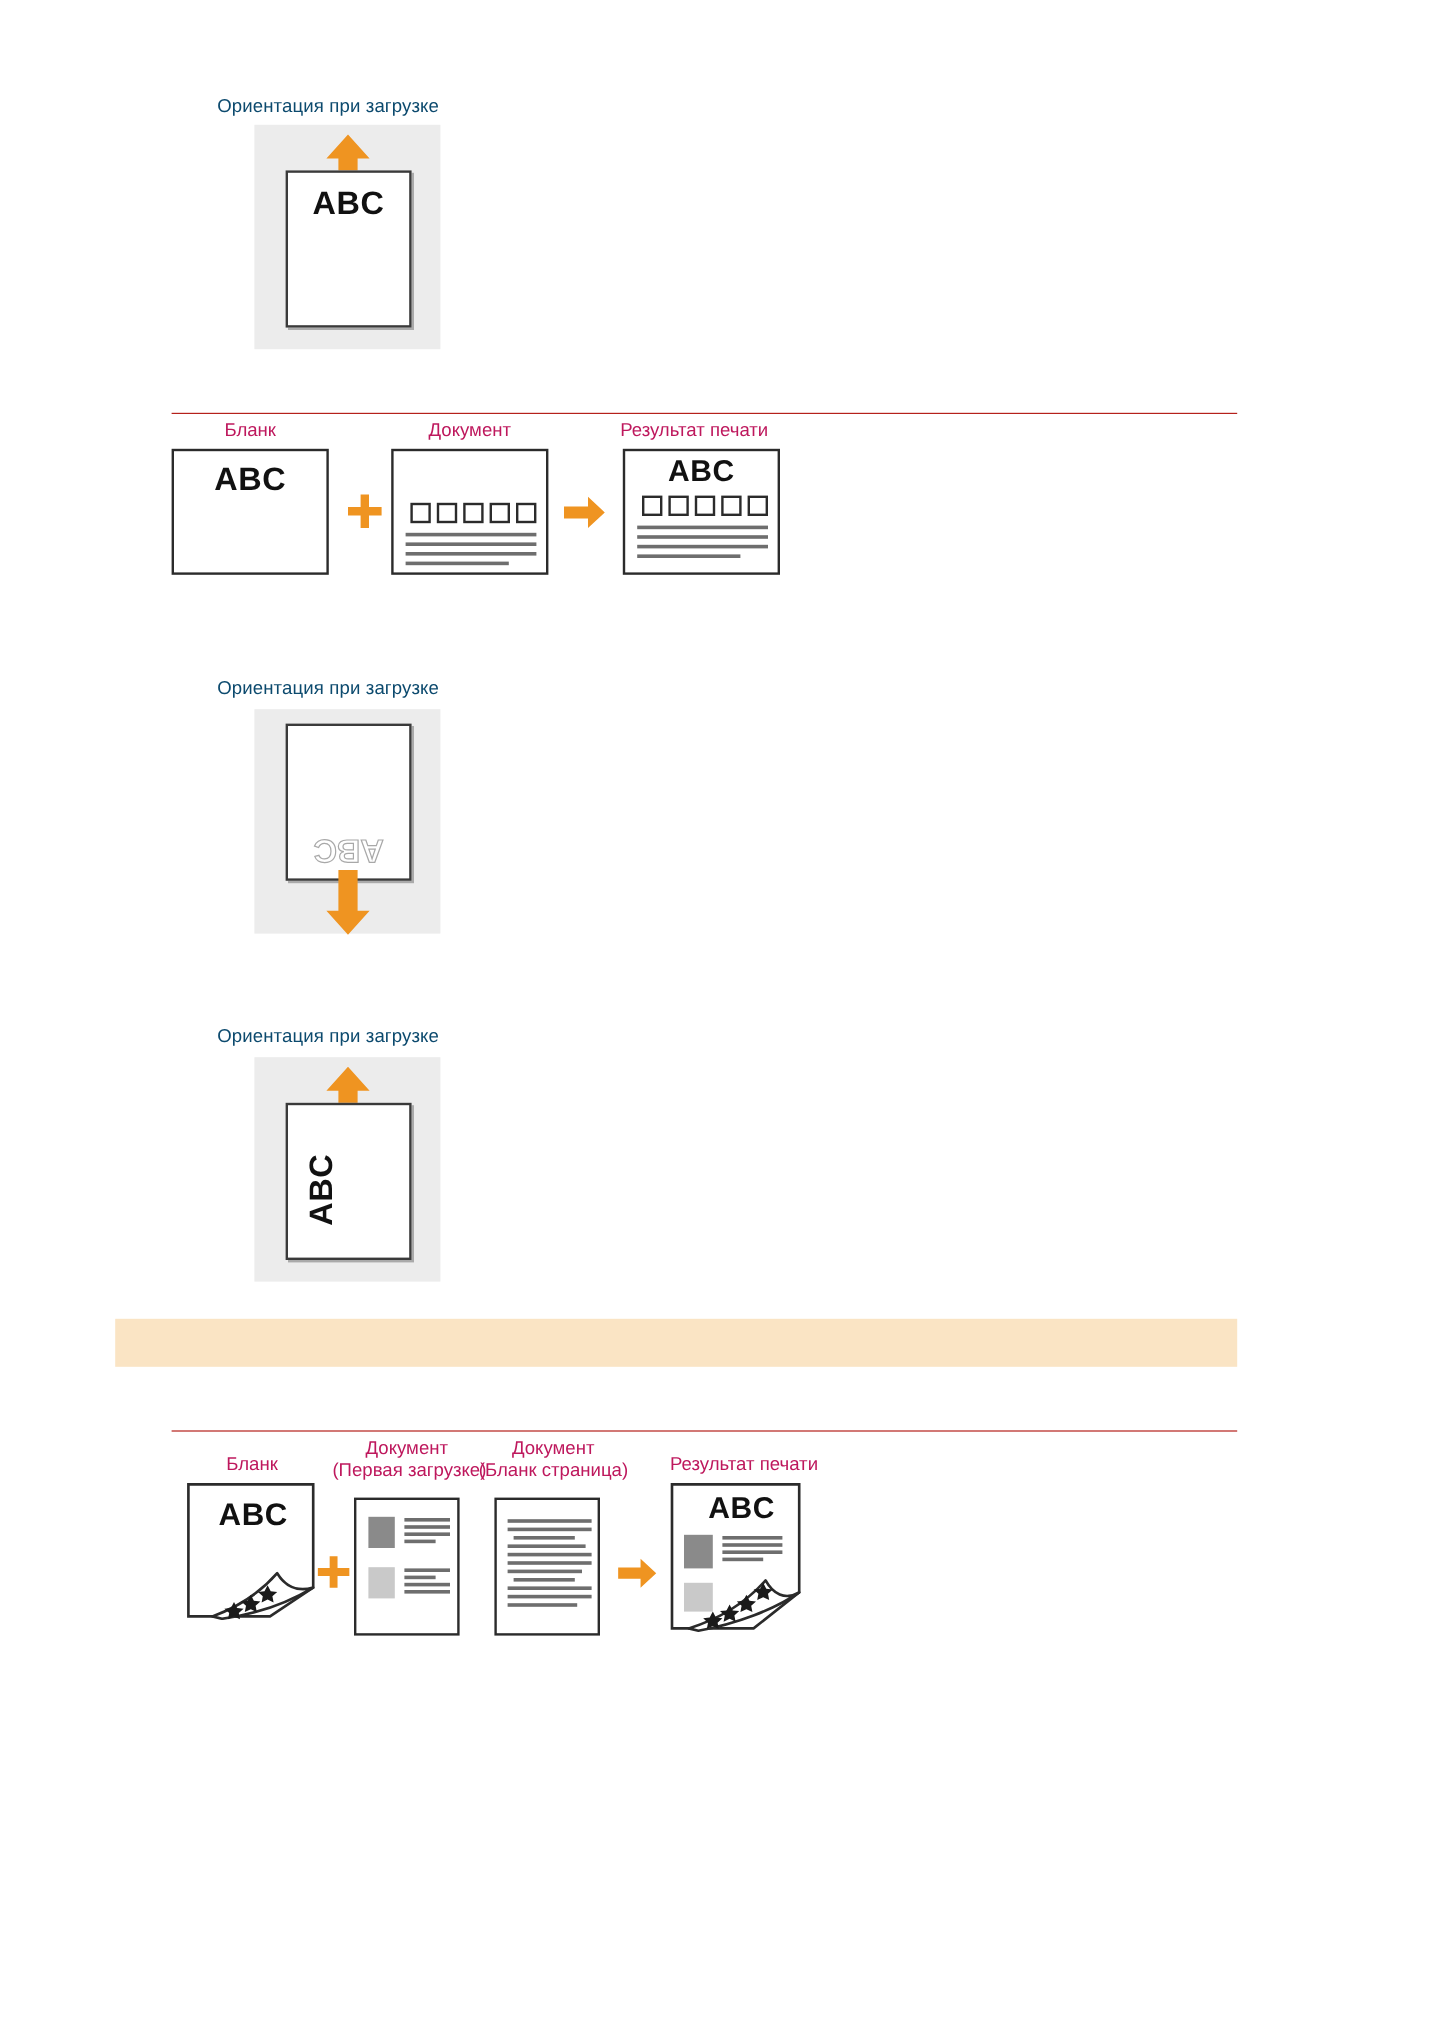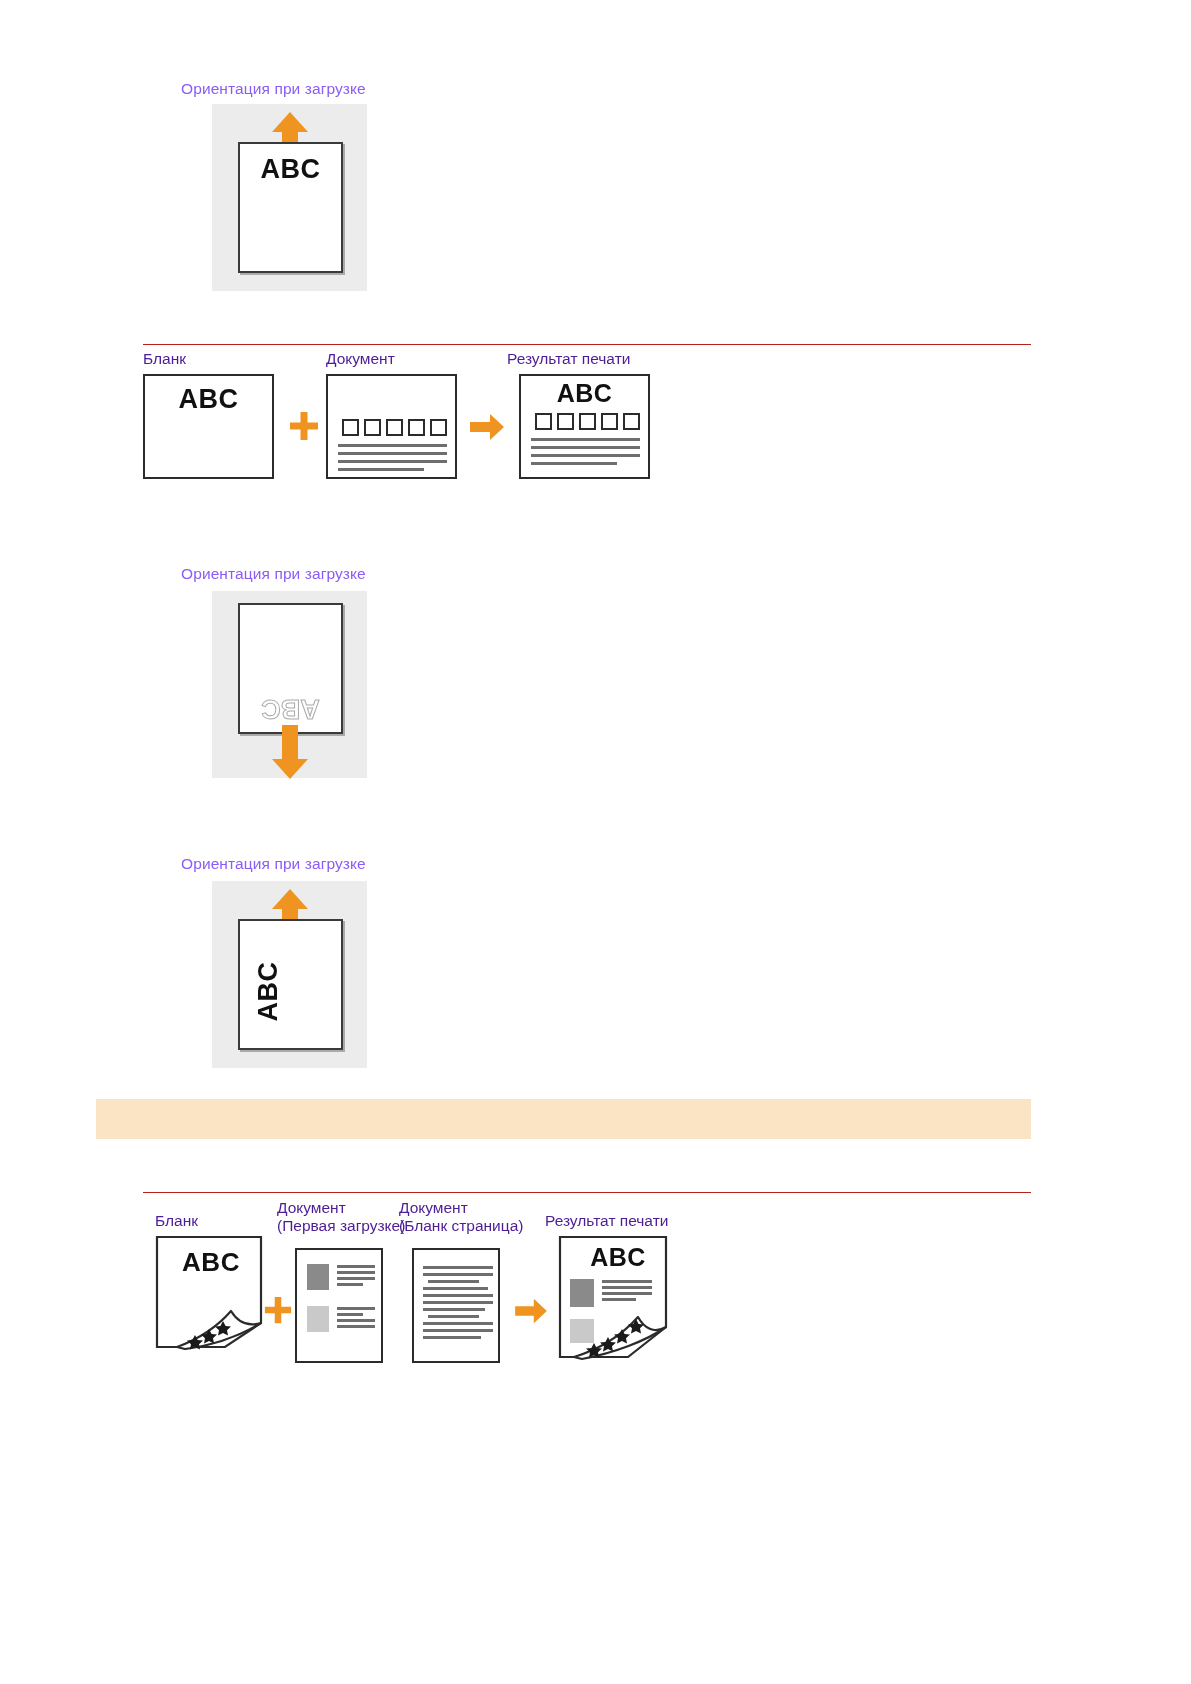--- a/index.html
+++ b/index.html
@@ -14,28 +14,28 @@
     font-family: "Liberation Sans", sans-serif;
     color: #1a1a1a;
     overflow: hidden;
   }
 
   .abs { position: absolute; }
 
   
   .caption {
     font-size: 15.5px;
-    color: #8b5cf6;
+    color: #0c4a6e;
     white-space: nowrap;
     letter-spacing: 0.1px;
   }
   .panel-label {
     font-size: 15.5px;
-    color: #4c1d95;
-    text-align: left;
+    color: #be185d;
+    text-align: center;
     white-space: nowrap;
     line-height: 1.18;
   }
 
   
   .stage {
     background: #ececec;
   }
 
   

